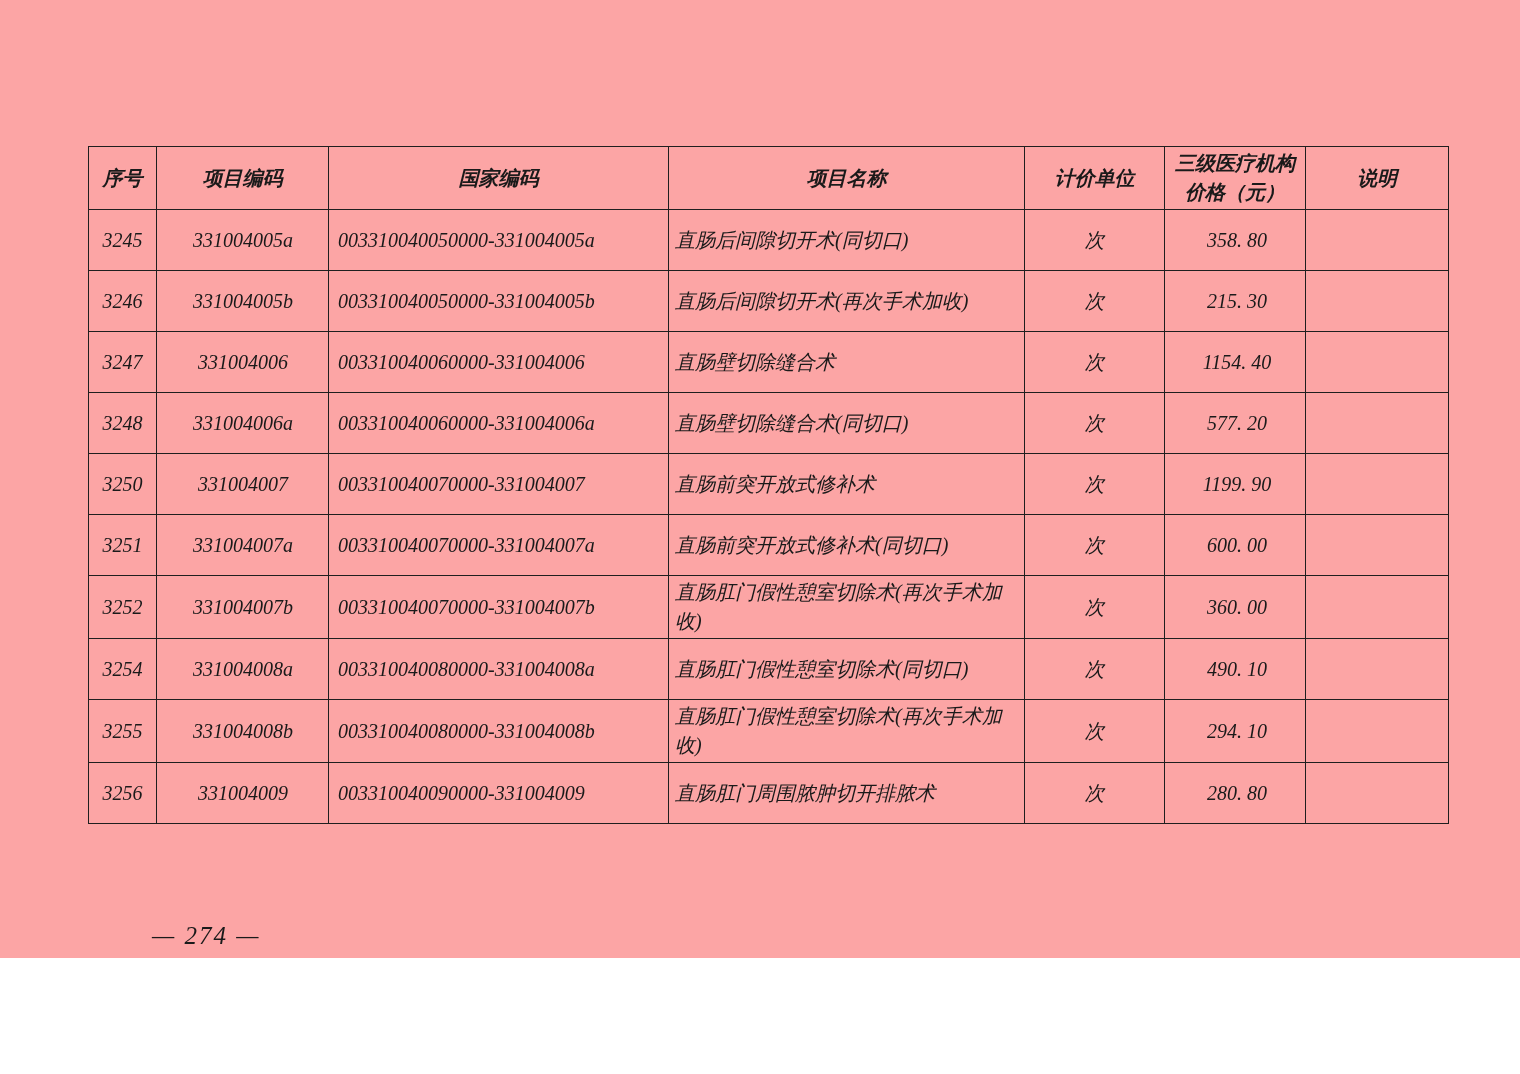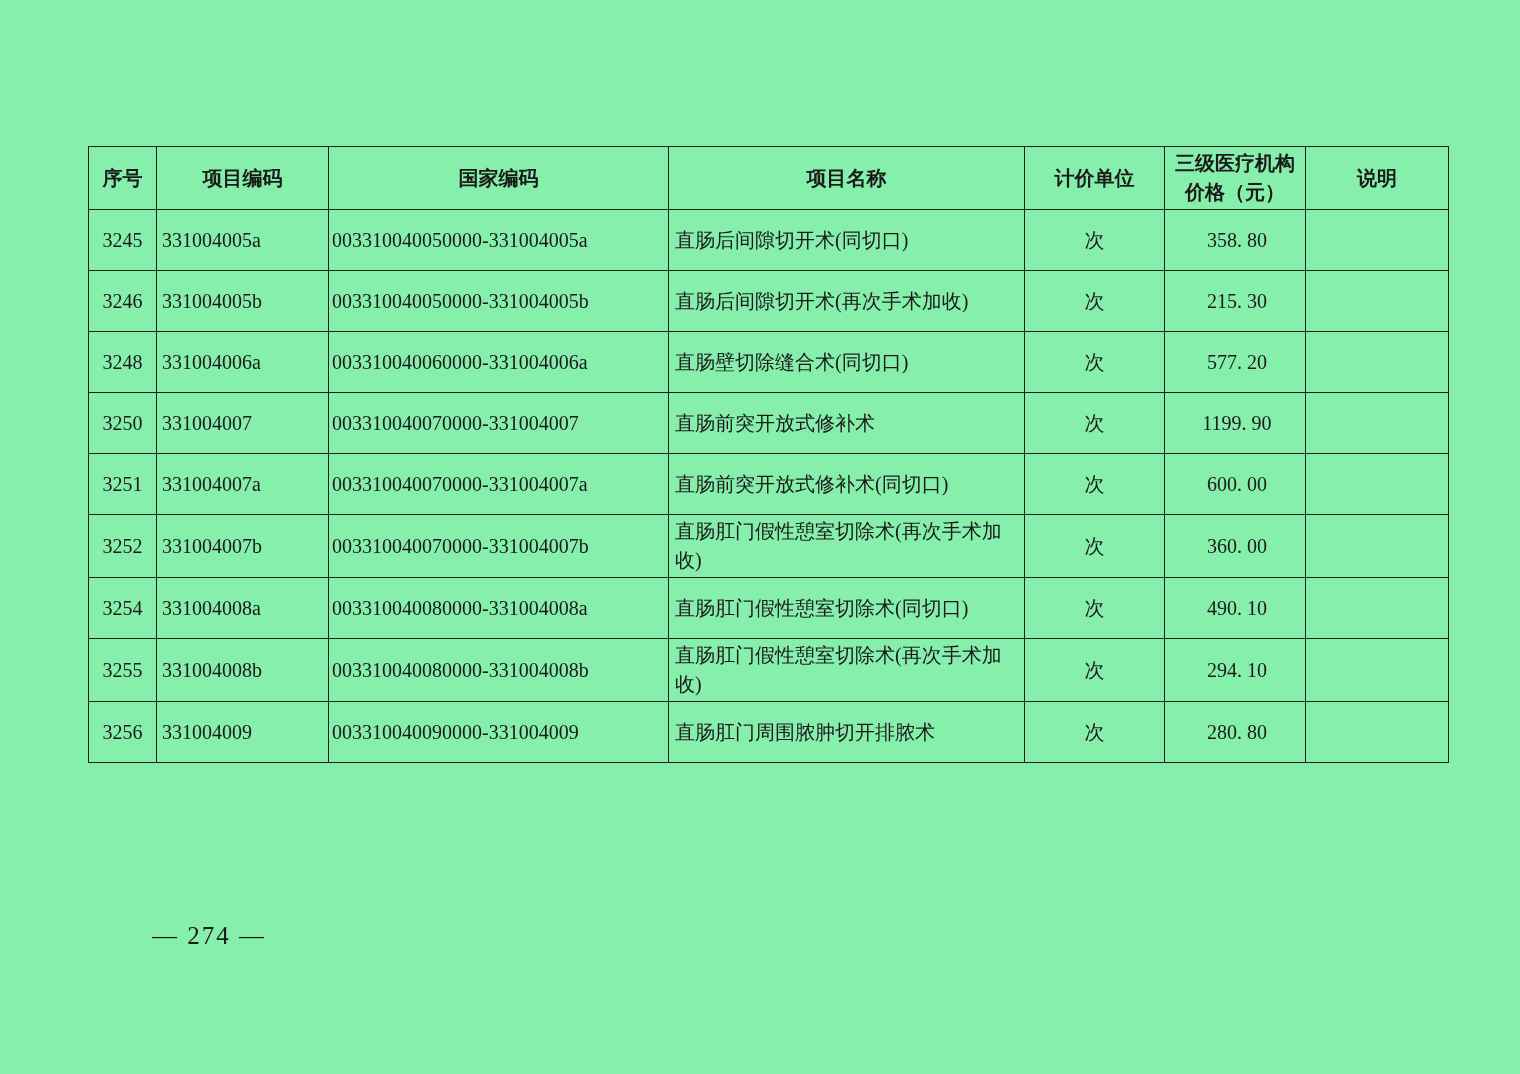--- a/index.html
+++ b/index.html
@@ -1,23 +1,24 @@
 <!DOCTYPE html>
 <html><head>
 <meta charset="utf-8">
 <style>
   html, body { margin: 0; padding: 0; background: #ffffff; }
   .page {
     position: relative;
     width: 1520px;
-    height: 1074px;
-    background: #86efac;
+    height: 958px;
+    background: #fca5a5;
     font-family: "Liberation Serif", "DejaVu Serif", serif;
     color: #1a1a1a;
     overflow: hidden;
+    font-style: italic;
   }
   table.price-table {
     position: absolute;
     left: 88px;
     top: 146px;
     width: 1360px;
     border-collapse: collapse;
     table-layout: fixed;
   }
   .price-table th, .price-table td {
@@ -35,22 +36,22 @@
     padding: 2px 4px;
   }
   .price-table td {
     font-size: 20px;
     height: 56px;
     vertical-align: middle;
     padding: 2px 4px;
     line-height: 1.45;
   }
   td.c-seq   { text-align: center; }
-  td.c-code  { text-align: left; padding-left: 5px; }
-  td.c-ncode { text-align: left; padding-left: 3px; margin-left: 32px; }
+  td.c-code  { text-align: center; padding-left: 5px; }
+  td.c-ncode { text-align: left; padding-left: 9px; margin-left: 32px; }
   td.c-name  { text-align: left; padding-left: 6px; margin-left: 30px; }
   td.c-unit  { text-align: center; }
   td.c-price { text-align: center; padding-left: 8px; }
   td.c-note  { text-align: center; }
   .page-footer {
     position: absolute;
     left: 152px;
     top: 922px;
     font-size: 25px;
     letter-spacing: 2px;
@@ -93,20 +94,29 @@
     <td class="c-price">358. 80</td>
     <td class="c-note"></td>
   </tr>
         <tr>
     <td class="c-seq">3246</td>
     <td class="c-code">331004005b</td>
     <td class="c-ncode">003310040050000-331004005b</td>
     <td class="c-name">直肠后间隙切开术(再次手术加收)</td>
     <td class="c-unit">次</td>
     <td class="c-price">215. 30</td>
+    <td class="c-note"></td>
+  </tr>
+        <tr>
+    <td class="c-seq">3247</td>
+    <td class="c-code">331004006</td>
+    <td class="c-ncode">003310040060000-331004006</td>
+    <td class="c-name">直肠壁切除缝合术</td>
+    <td class="c-unit">次</td>
+    <td class="c-price">1154. 40</td>
     <td class="c-note"></td>
   </tr>
         <tr>
     <td class="c-seq">3248</td>
     <td class="c-code">331004006a</td>
     <td class="c-ncode">003310040060000-331004006a</td>
     <td class="c-name">直肠壁切除缝合术(同切口)</td>
     <td class="c-unit">次</td>
     <td class="c-price">577. 20</td>
     <td class="c-note"></td>

